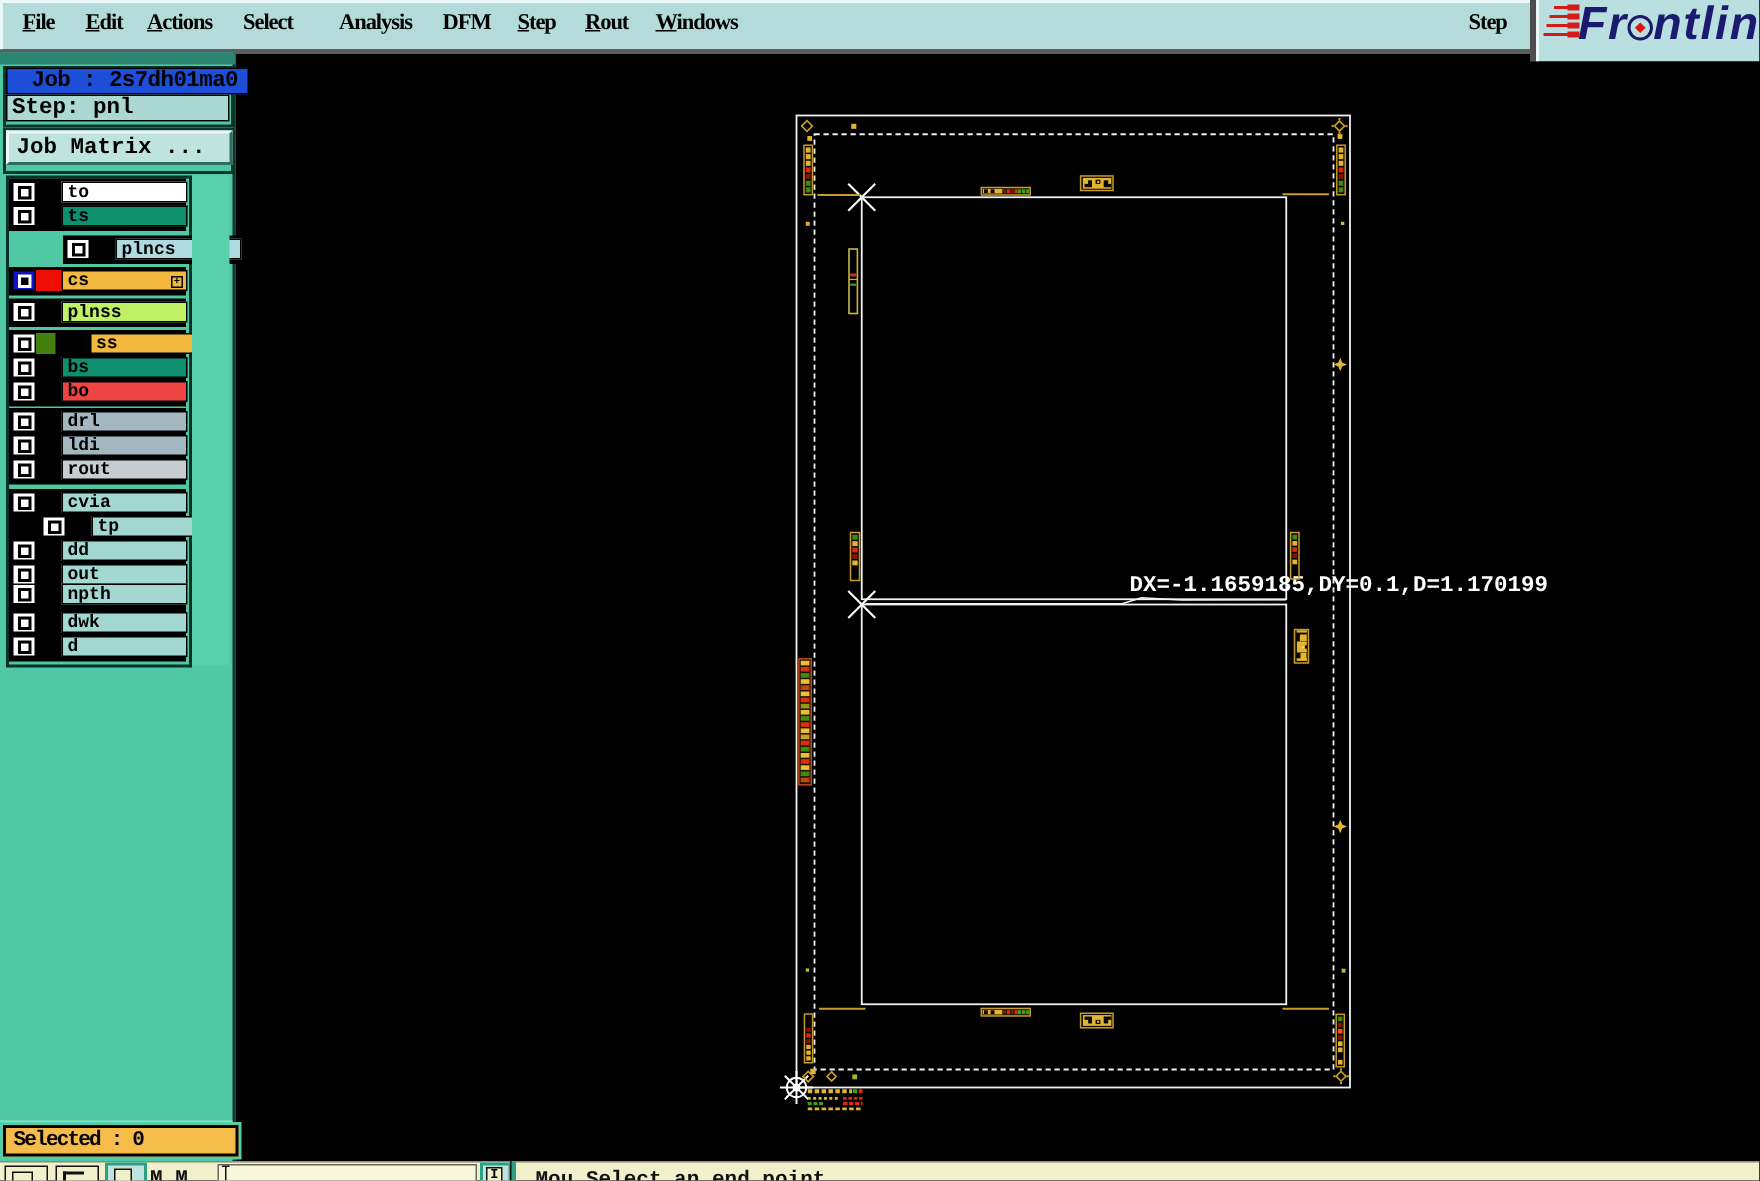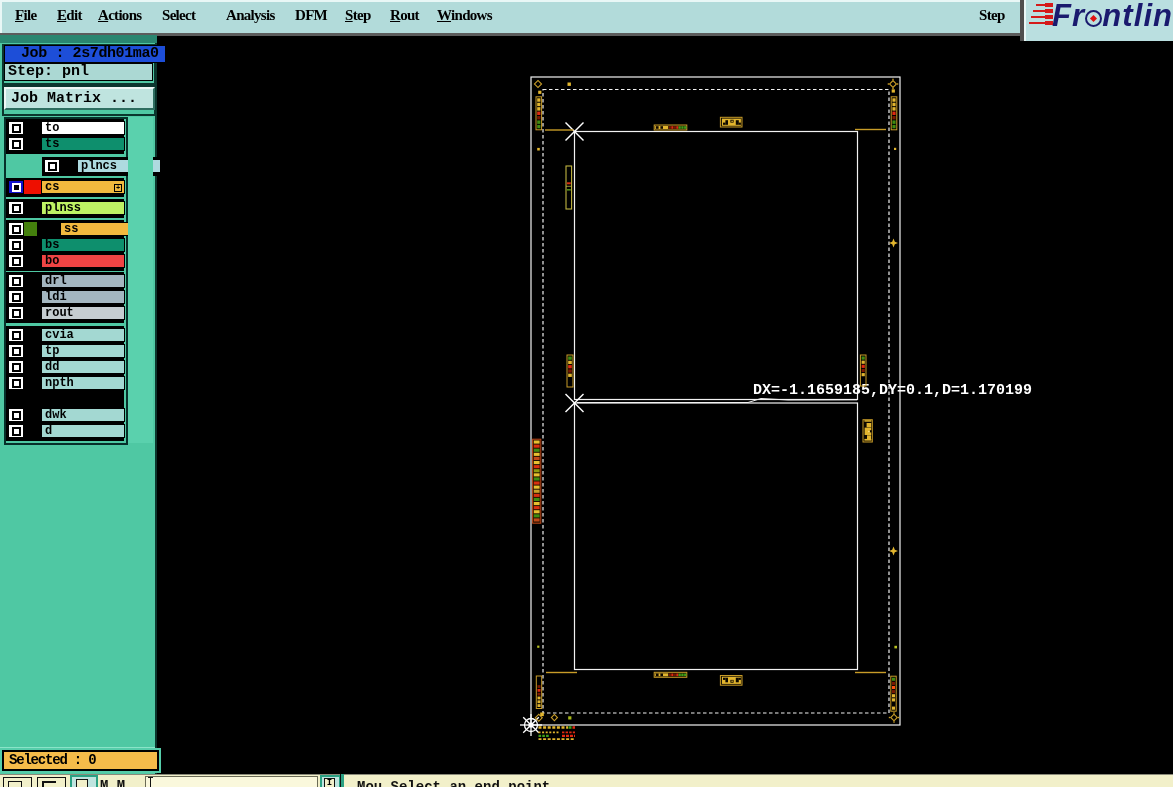--- a/index.html
+++ b/index.html
@@ -163,42 +163,42 @@
 
 <div class="ab" style="left:6px;top:326px;width:118px;height:115px;background:#000;">
 
 <div class="row" style="top:2px;">
 <div class="cb">
         <div class="cbi"></div>
       </div>
 <div class="nm" style="background:#a3d8d2;line-height:13px;">cvia</div>
 </div>
 
-<div class="row" style="top:18px;">
+<div class="row" style="top:18px;margin-left:20px;">
 <div class="cb">
         <div class="cbi"></div>
       </div>
 <div class="nm" style="background:#a3d8d2;line-height:13px;">tp</div>
 </div>
 
 <div class="row" style="top:34px;">
 <div class="cb">
         <div class="cbi"></div>
       </div>
 <div class="nm" style="background:#a3d8d2;line-height:13px;">dd</div>
 </div>
 
 <div class="row" style="top:50px;">
 <div class="cb">
         <div class="cbi"></div>
       </div>
 <div class="nm" style="background:#a3d8d2;line-height:13px;">out</div>
 </div>
 
-<div class="row" style="top:50px;">
+<div class="row" style="top:63px;">
 <div class="cb">
         <div class="cbi"></div>
       </div>
 <div class="nm" style="background:#a3d8d2;line-height:13px;">npth</div>
 </div>
 
 <div class="row" style="top:82px;">
 <div class="cb">
         <div class="cbi"></div>
       </div>

